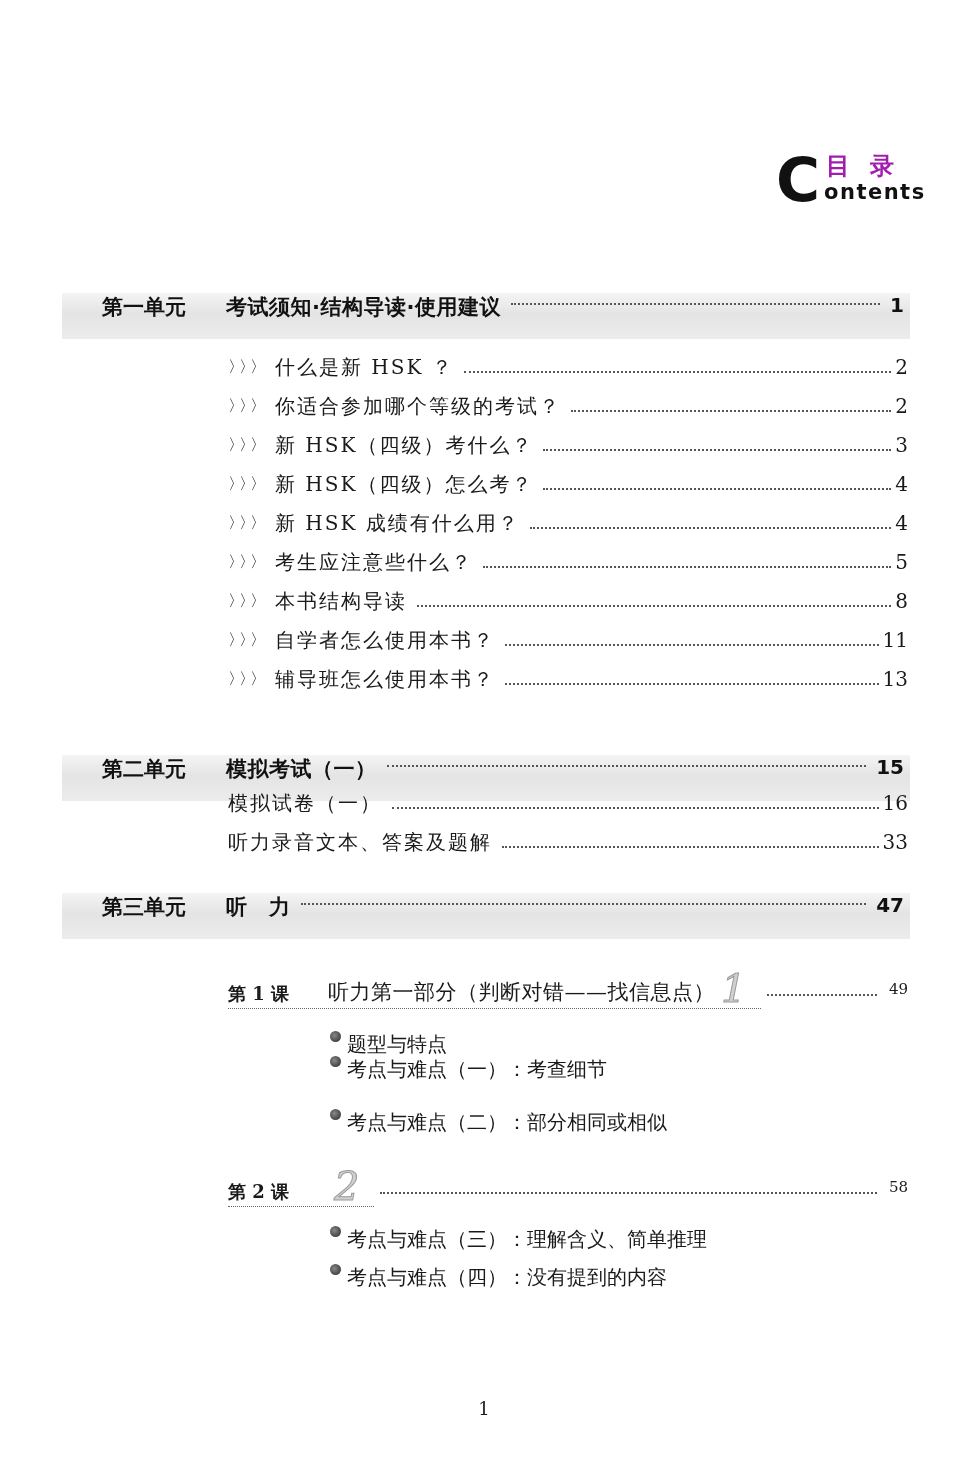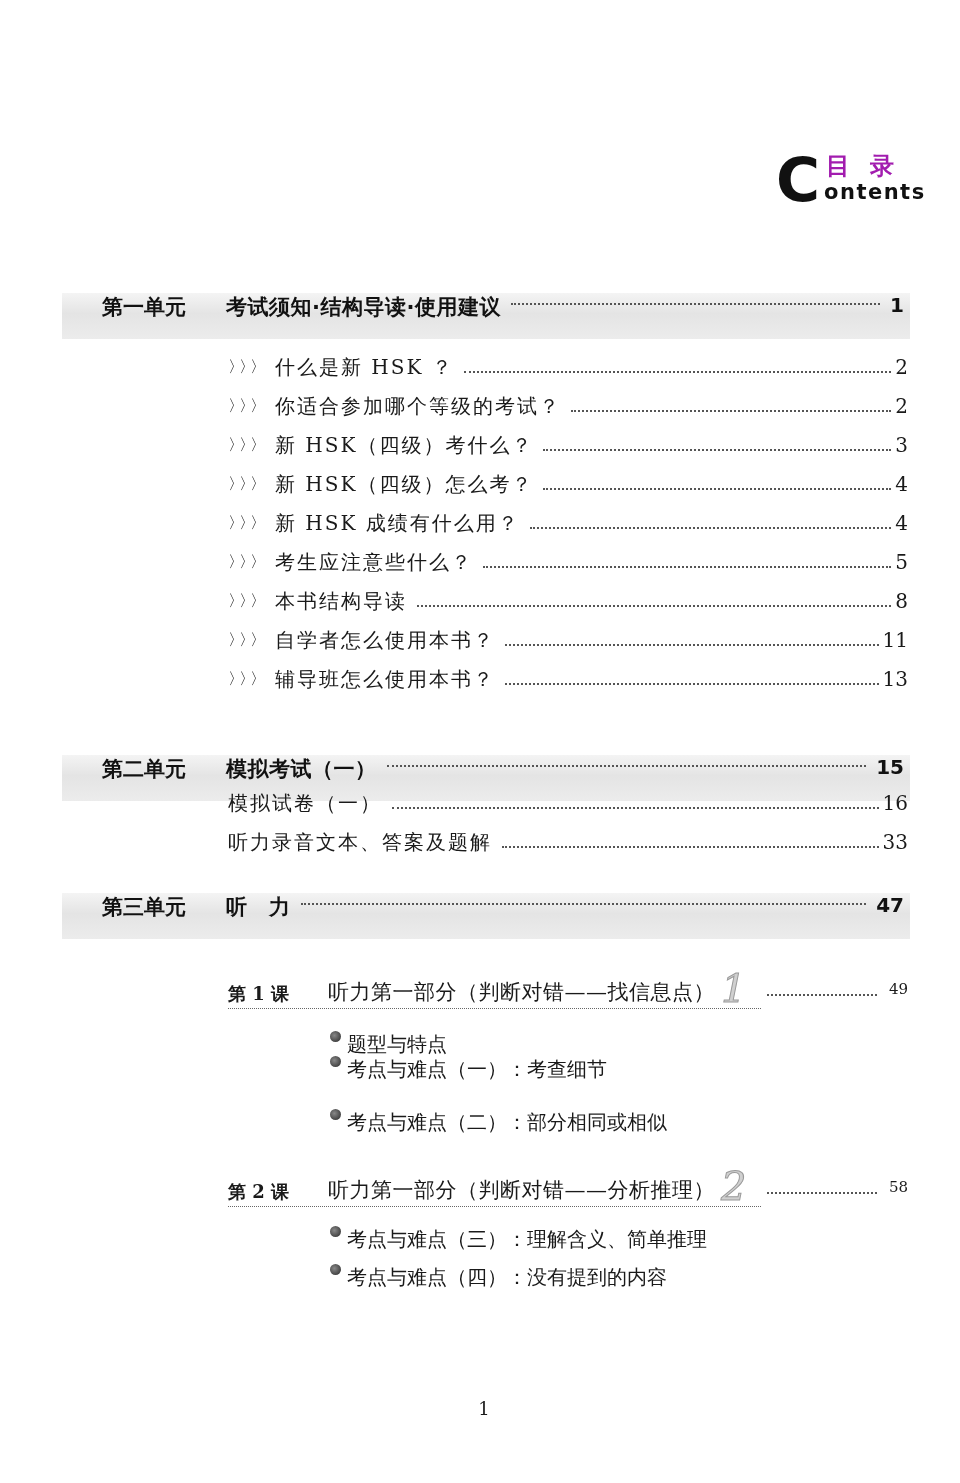--- a/index.html
+++ b/index.html
@@ -156,21 +156,20 @@
   <span>考点与难点（一）：考查细节</span>
 </div>
 <div class="bullet" style="top:1109px">
   <span class="dot"></span>
   <span>考点与难点（二）：部分相同或相似</span>
 </div>
 
 <div class="lesson" style="top:1169px">
   <span class="lesson-head">
     <span class="lesson-no">第 2 课</span>
-    <span class="lesson-title">听力第一部分（判断对错——分析推理）</span>
     <span class="big-num">2</span>
   </span>
   <span class="leader"></span>
   <span class="page">58</span>
 </div>
 <div class="bullet" style="top:1226px">
   <span class="dot"></span>
   <span>考点与难点（三）：理解含义、简单推理</span>
 </div>
 <div class="bullet" style="top:1264px">

